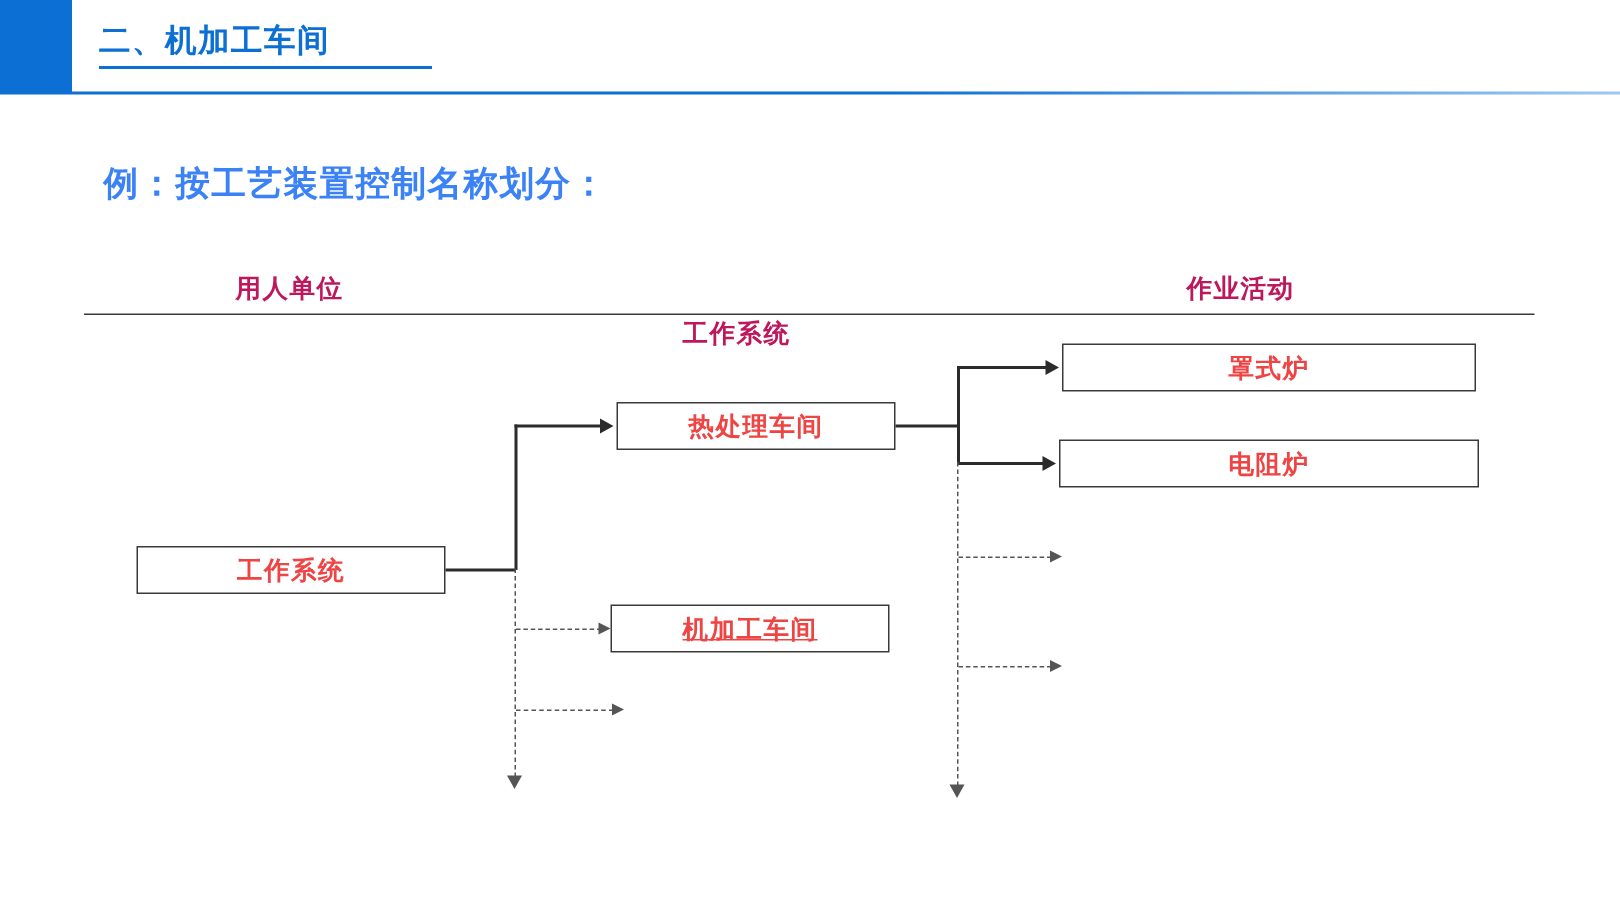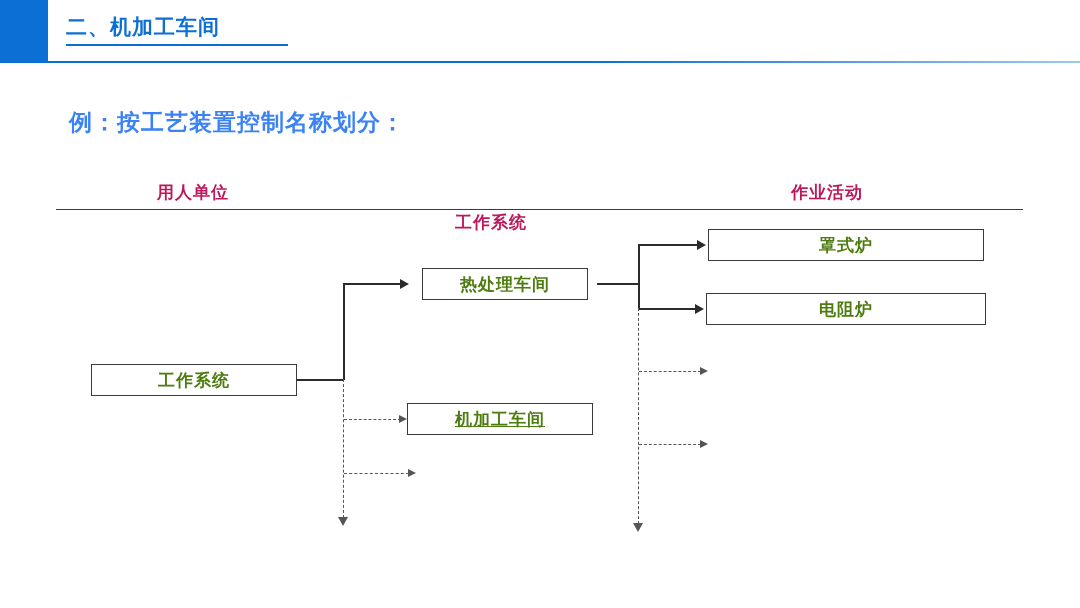--- a/index.html
+++ b/index.html
@@ -95,27 +95,27 @@
   
   .box {
     position: absolute;
     border: 1px solid #3a3a3a;
     background: #ffffff;
     display: flex;
     align-items: center;
     justify-content: center;
     font-size: 17px;
     font-weight: bold;
-    color: #4d7c0f;
+    color: #ef4444;
     letter-spacing: 1px;
     box-sizing: border-box;
     white-space: nowrap;
   }
   .box-jxfc   { left: 91px;  top: 364px; width: 206px; height: 32px; }
-  .box-rclcj  { left: 411px; top: 268px; width: 166px; height: 32px; margin-left: 11px; }
+  .box-rclcj  { left: 411px; top: 268px; width: 186px; height: 32px; }
   .box-jjgcj  { left: 407px; top: 403px; width: 186px; height: 32px; text-decoration: underline; }
   .box-zsl    { left: 708px; top: 229px; width: 276px; height: 32px; }
   .box-dzl    { left: 706px; top: 293px; width: 280px; height: 32px; text-align: right; }
 
   
   .ln {
     position: absolute;
     background: #2b2b2b;
   }
   .ln.h { height: 1.6px; }

